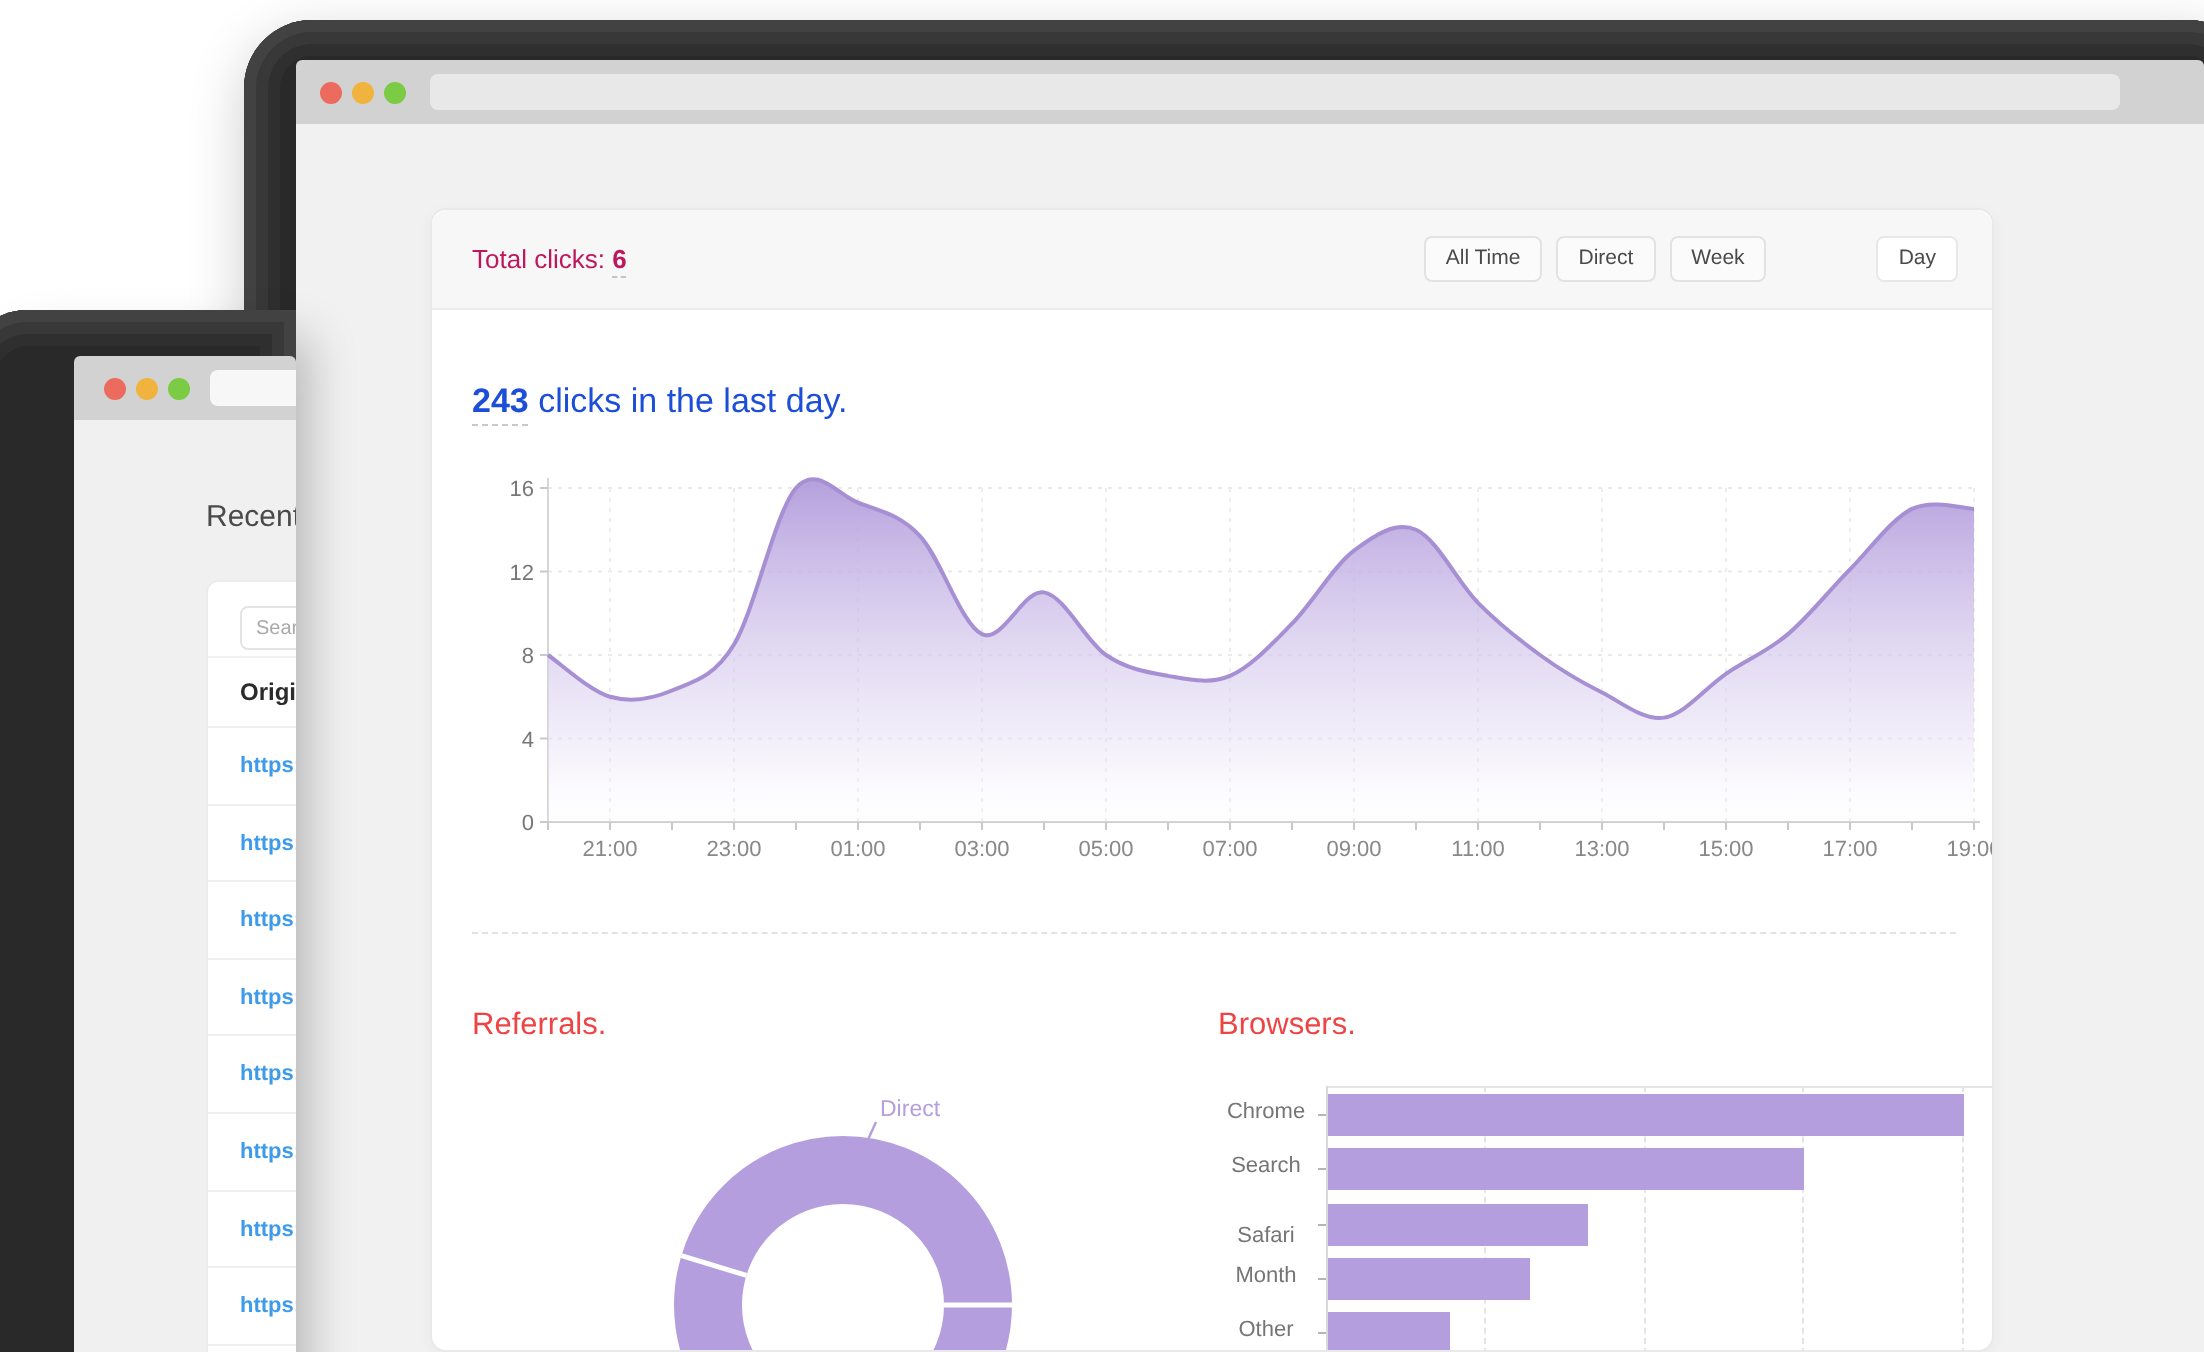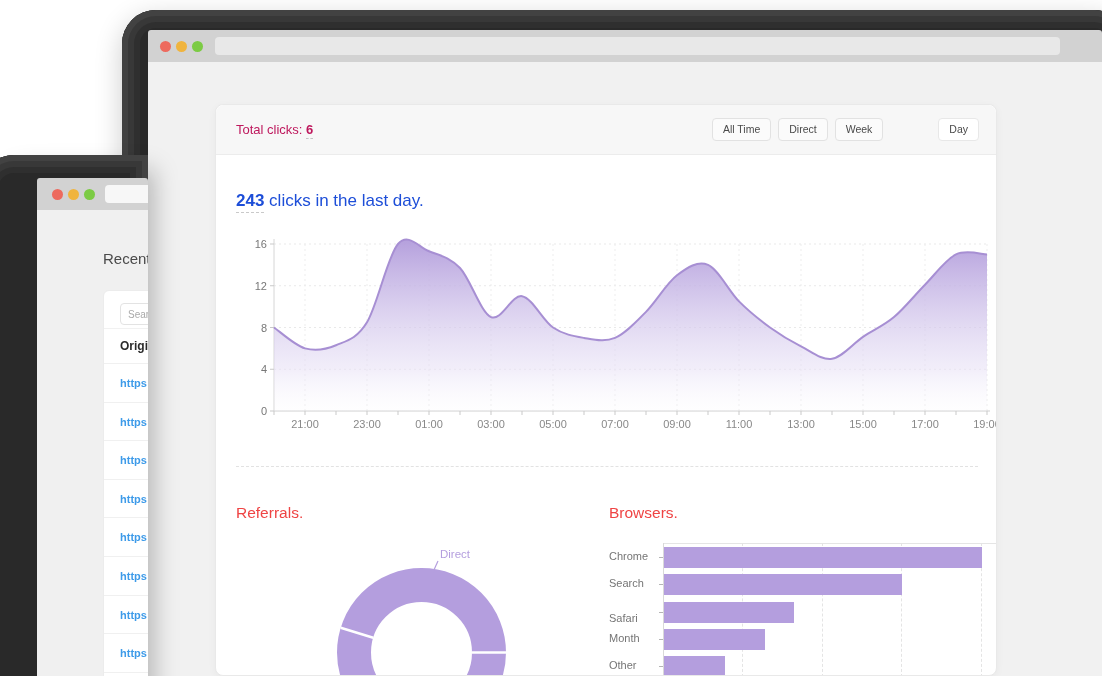--- a/index.html
+++ b/index.html
@@ -58,21 +58,21 @@
   #divider{position:absolute;left:20px;right:18px;top:361px;border-top:1px dashed #e2e2e2;}
   .section-title{position:absolute;top:399px;font-size:15.5px;color:#ef4444;text-align:center;}
   #referrals-title{left:20px;} #browsers-title{left:393px;}
 
   #donut-wrap{position:absolute;left:100px;top:425px;width:220px;height:147px;}
   #bars-wrap{position:absolute;left:393px;top:431px;width:389px;height:141px;}
   .bar-toprule{position:absolute;left:54px;width:335px;top:7px;border-top:1px solid #e5e5e5;}
   .bar-axis{position:absolute;left:54px;top:7px;height:134px;border-left:1px solid #d9d9d9;}
   .bar-grid{position:absolute;top:7px;height:134px;border-left:1px dashed #e4e4e4;width:0;}
   .bar{position:absolute;left:55px;height:21px;background:#b49ede;}
-  .bar-label{position:absolute;left:0;width:48px;text-align:left;font-size:11px;color:#757575;}
+  .bar-label{position:absolute;left:0;width:48px;text-align:center;font-size:11px;color:#757575;}
   .bar-tick{position:absolute;left:50px;width:4px;border-top:1px solid #b5b5b5;}
 
   svg text{font-family:"Liberation Sans",sans-serif;}
 </style>
 </head>
 <body>
 
 <div id="stage">
 
   <div id="front-frame" class="frame">

